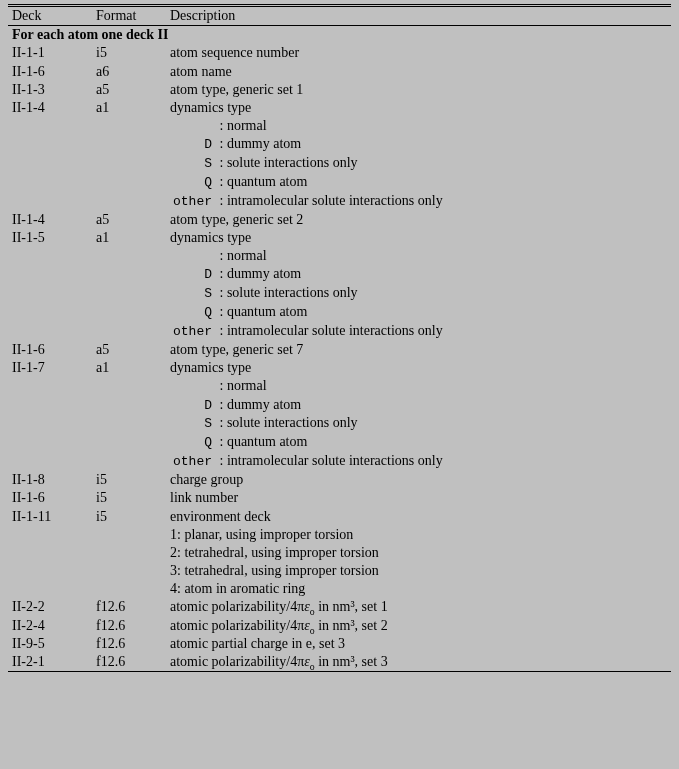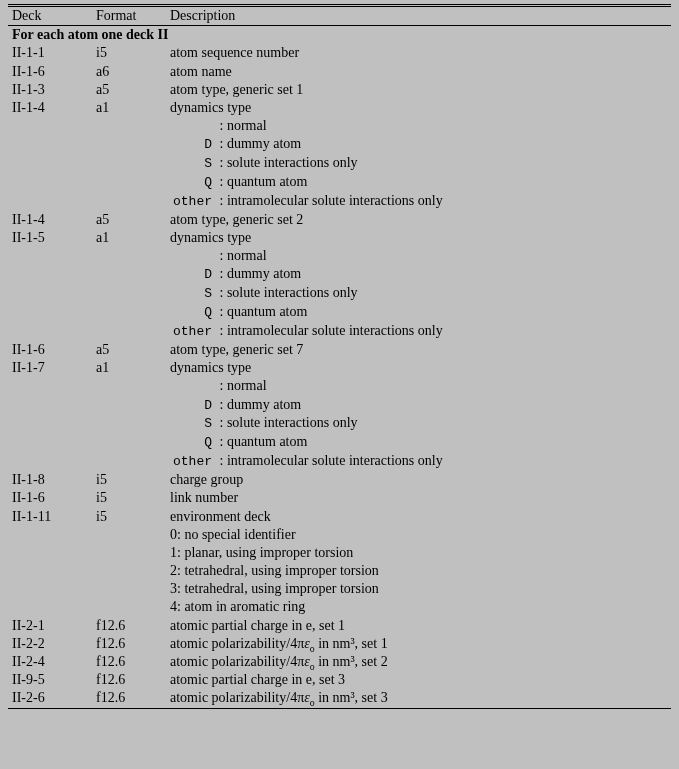--- a/index.html
+++ b/index.html
@@ -198,63 +198,53 @@
         </tr>
 
   <tr>
           <td>II-1-11</td>
           <td>i5</td>
           <td>environment deck</td>
         </tr>
   <tr>
           <td></td>
           <td></td>
-          <td><span>0</span>: <span>no special identifier</span></td>
-        </tr>
-  <tr>
-          <td></td>
-          <td></td>
           <td><span>1</span>: <span>planar, using improper torsion</span></td>
         </tr>
   <tr>
           <td></td>
           <td></td>
           <td><span>2</span>: <span>tetrahedral, using improper torsion</span></td>
         </tr>
   <tr>
           <td></td>
           <td></td>
           <td><span>3</span>: <span>tetrahedral, using improper torsion</span></td>
         </tr>
   <tr>
           <td></td>
           <td></td>
           <td><span>4</span>: <span>atom in aromatic ring</span></td>
         </tr>
 
   <tr>
+          <td>II-2-2</td>
+          <td>f12.6</td>
+          <td><span>atomic polarizability/4π</span><span class="eps">ε</span><sub>o</sub><span> in nm³, set 1</span></td>
+        </tr>
+  <tr>
+          <td>II-2-4</td>
+          <td>f12.6</td>
+          <td><span>atomic polarizability/4π</span><span class="eps">ε</span><sub>o</sub><span> in nm³, set 2</span></td>
+        </tr>
+  <tr>
+          <td>II-9-5</td>
+          <td>f12.6</td>
+          <td><span>atomic partial charge in e, set 3</span></td>
+        </tr>
+  <tr class="single-bottom">
           <td>II-2-1</td>
-          <td>f12.6</td>
-          <td><span>atomic partial charge in e, set 1</span></td>
-        </tr>
-  <tr>
-          <td>II-2-2</td>
-          <td>f12.6</td>
-          <td><span>atomic polarizability/4π</span><span class="eps">ε</span><sub>o</sub><span> in nm³, set 1</span></td>
-        </tr>
-  <tr>
-          <td>II-2-4</td>
-          <td>f12.6</td>
-          <td><span>atomic polarizability/4π</span><span class="eps">ε</span><sub>o</sub><span> in nm³, set 2</span></td>
-        </tr>
-  <tr>
-          <td>II-9-5</td>
-          <td>f12.6</td>
-          <td><span>atomic partial charge in e, set 3</span></td>
-        </tr>
-  <tr class="single-bottom">
-          <td>II-2-6</td>
           <td>f12.6</td>
           <td><span>atomic polarizability/4π</span><span class="eps">ε</span><sub>o</sub><span> in nm³, set 3</span></td>
         </tr>
 </tbody>
     </table>
 </div>
 
 </body></html>

